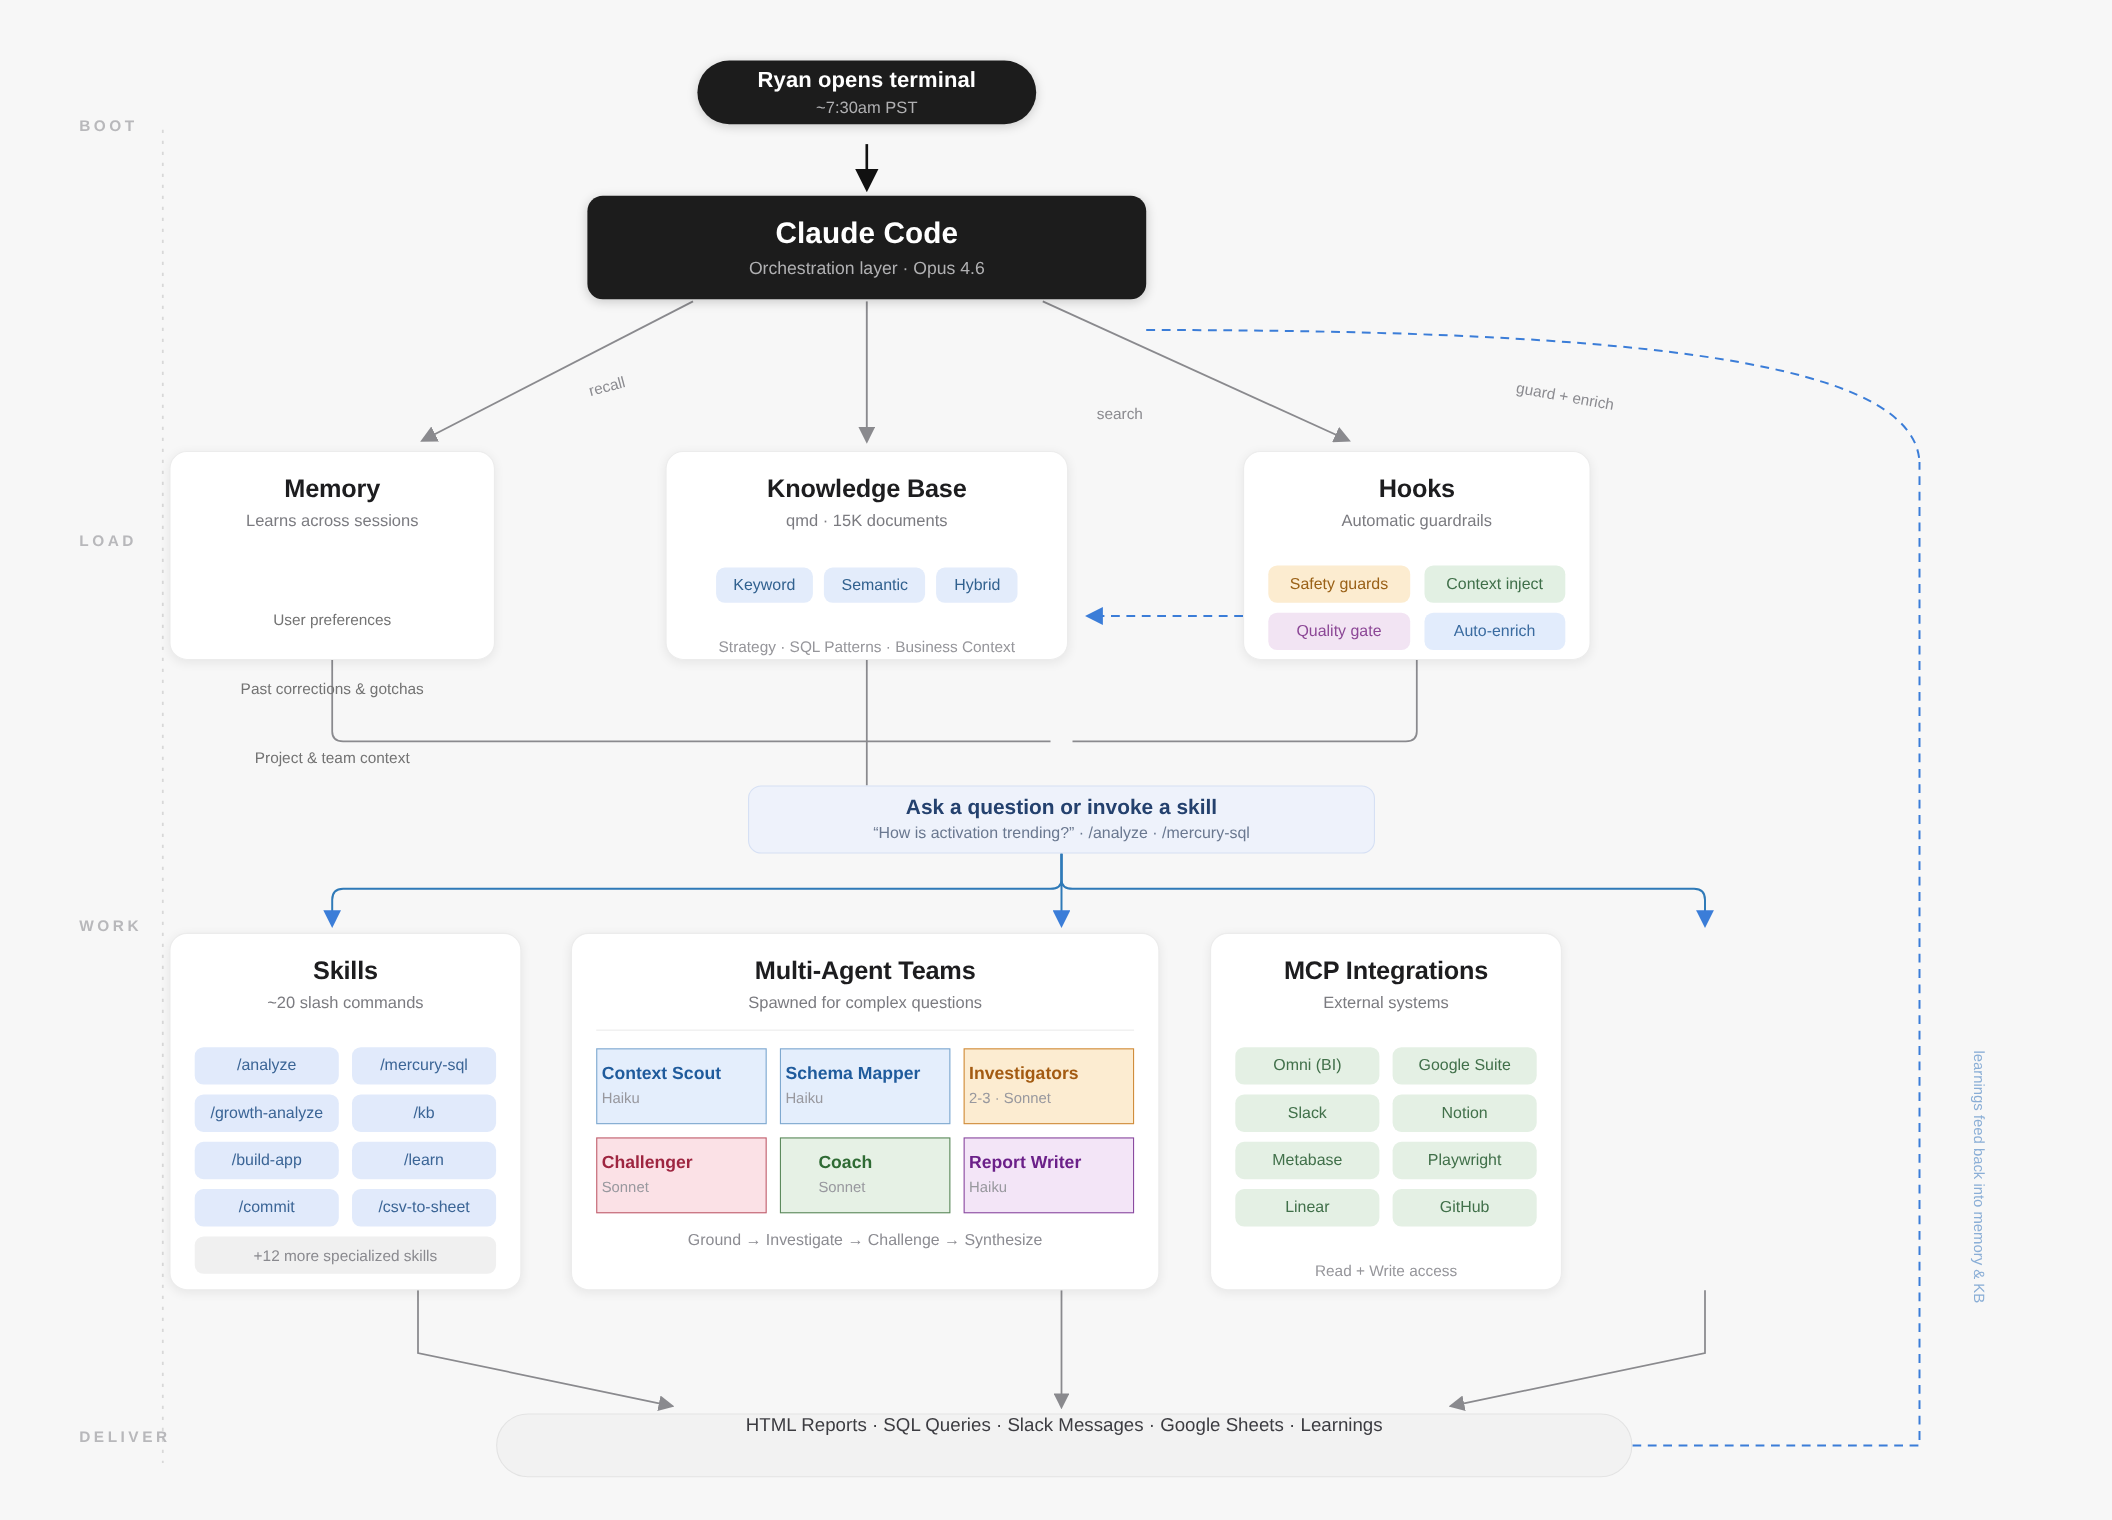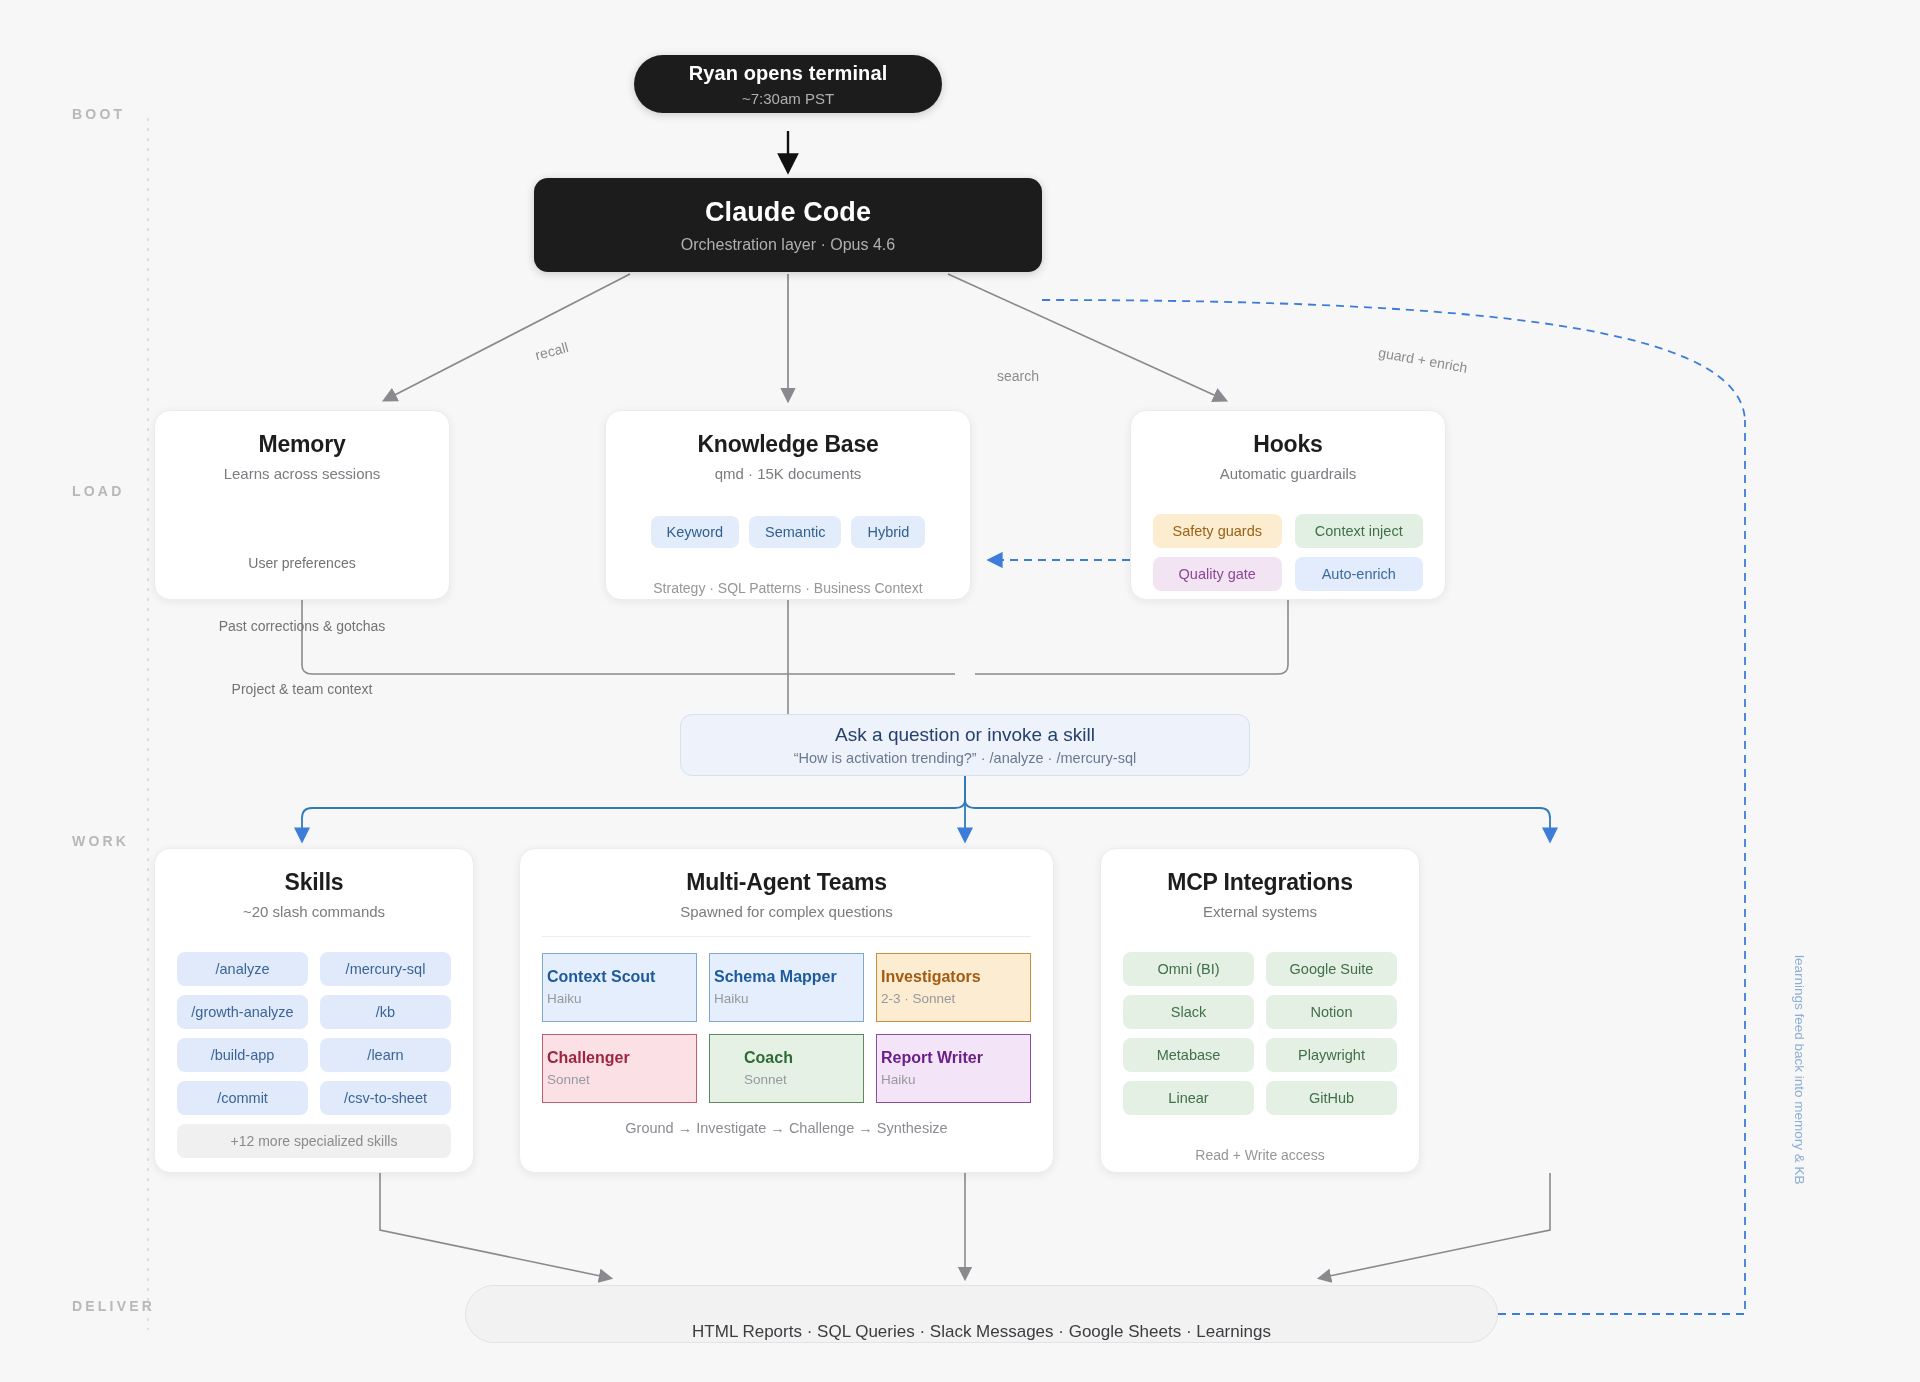--- a/index.html
+++ b/index.html
@@ -89,21 +89,21 @@
   #card-mcp       { left:1100px; top:848px; width:320px; height:325px; }
 
   #card-hooks .grid2 { gap:9px 13px; }
 
   
   #prompt-box {
     position:absolute; left:680px; top:714px; width:570px; height:62px;
     background:#eef2fb; border:1px solid #d6e0f4; border-radius:12px;
     display:flex; flex-direction:column; align-items:center; justify-content:center;
   }
-  #prompt-box .pb-title { font-size:19px; font-weight:400; color:#24416e; }
+  #prompt-box .pb-title { font-size:19px; font-weight:700; color:#24416e; }
   #prompt-box .pb-sub { font-size:14.5px; color:#6a7890; margin-top:4px; }
 
   
   .agent-grid { display:grid; grid-template-columns:repeat(3,1fr); gap:12px; margin-top:16px; width:100%; }
   .agent {
     border-radius:0; border:1px solid; padding:14px 4px 15px; text-align:left;
   }
   .agent .a-name { font-size:16px; font-weight:700; }
   .agent .a-model { font-size:13.5px; color:#98989e; margin-top:5px; }
   .agent.scout   { background:#e4eefc; border-color:#7ea8cf; }
@@ -115,23 +115,23 @@
   .agent.chall   { background:#fbe1e6; border-color:#c0606e; }
   .agent.chall   .a-name { color:#9e2540; }
   .agent.coach   { background:#e6f1e5; border-color:#5d8a5d;padding-left:34px; }
   .agent.coach   .a-name { color:#2f6b34; }
   .agent.writer  { background:#f3e5f7; border-color:#8a4ba0; }
   .agent.writer  .a-name { color:#6b2089; }
   .flow-foot { font-size:14.5px; color:#8c8c92; margin-top:17px; text-align:center; }
 
   
   #deliver-bar {
-    position:absolute; left:465px; top:1285px; width:1033px; height:58px;
+    position:absolute; left:451px; top:1285px; width:1033px; height:58px;
     background:#f2f2f2; border:1px solid #e3e3e3; border-radius:29px;
-    display:flex; align-items:flex-end; justify-content:center;
+    display:flex; align-items:flex-start; justify-content:center;
     font-size:17px; color:#3c3c41;
   }
 
   
   .edge-label {
     position:absolute; font-size:14px; color:#8b8b90; white-space:nowrap;
   }
   #lbl-recall { left:535px; top:343px; transform:rotate(-15deg); }
   #lbl-search { left:997px; top:368px; }
   #lbl-guard  { left:1378px; top:352px; transform:rotate(10deg); }

